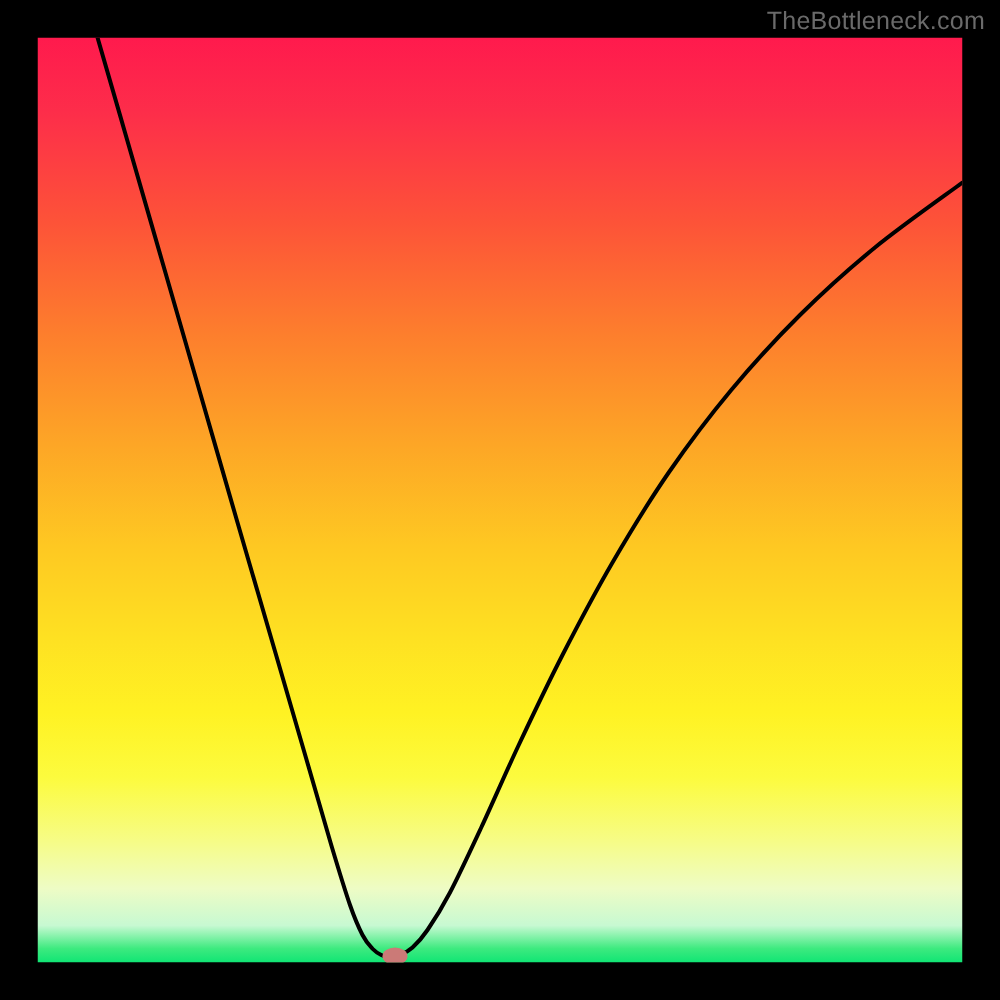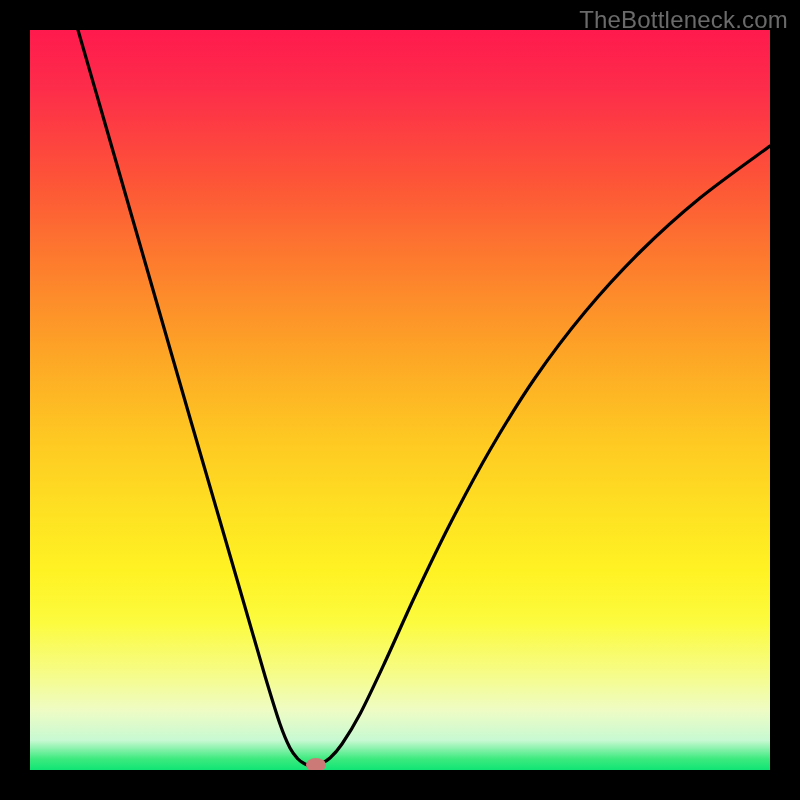--- a/index.html
+++ b/index.html
@@ -54,21 +54,21 @@
     height: 14px;
     background: #cb7a77;
     border-radius: 50%;
     transform: translate(-50%, -50%);
   }
   .watermark {
     position: absolute;
     top: 6px;
     right: 12px;
     color: #6a6a6a;
-    font-size: 24px;
+    font-size: 20px;
     letter-spacing: 0.2px;
   }
 </style>
 </head>
 <body>
 
 <div class="watermark">TheBottleneck.com</div>
 
 <div class="frame">
   <div class="gradient"></div>

